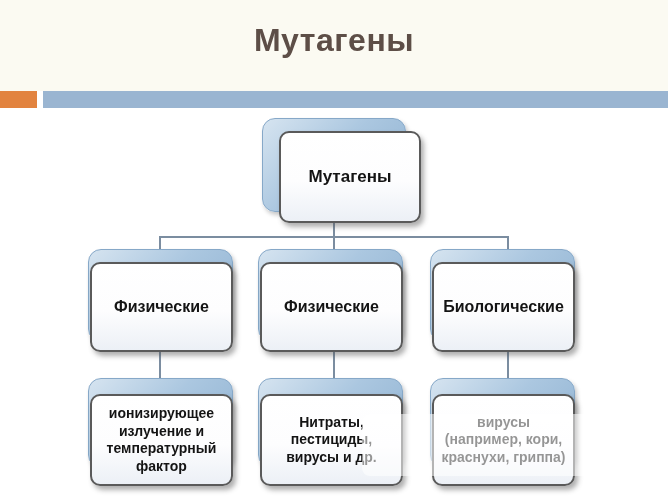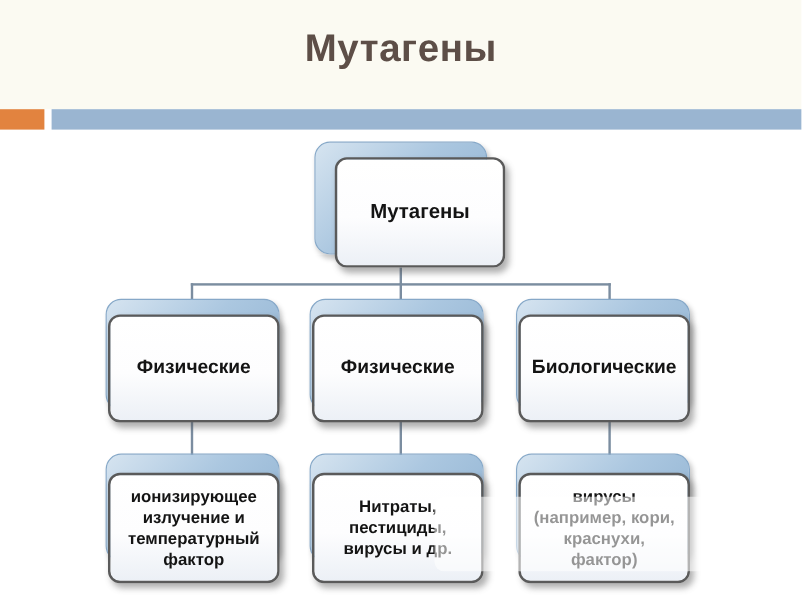--- a/index.html
+++ b/index.html
@@ -112,19 +112,19 @@
   <div class="node leaf n-chem-d">
     <div class="back"></div>
     <div class="front">
       <span>Нитраты, пестициды, вирусы и др.</span>
     </div>
   </div>
 
   <div class="node leaf n-bio-d">
     <div class="back"></div>
     <div class="front">
-      <span>вирусы (например, кори, краснухи, фактор)</span>
+      <span>вирусы (например, кори, краснухи, гриппа)</span>
     </div>
   </div>
 
   <div class="watermark"></div>
 
 </div>
 
 </body></html>

